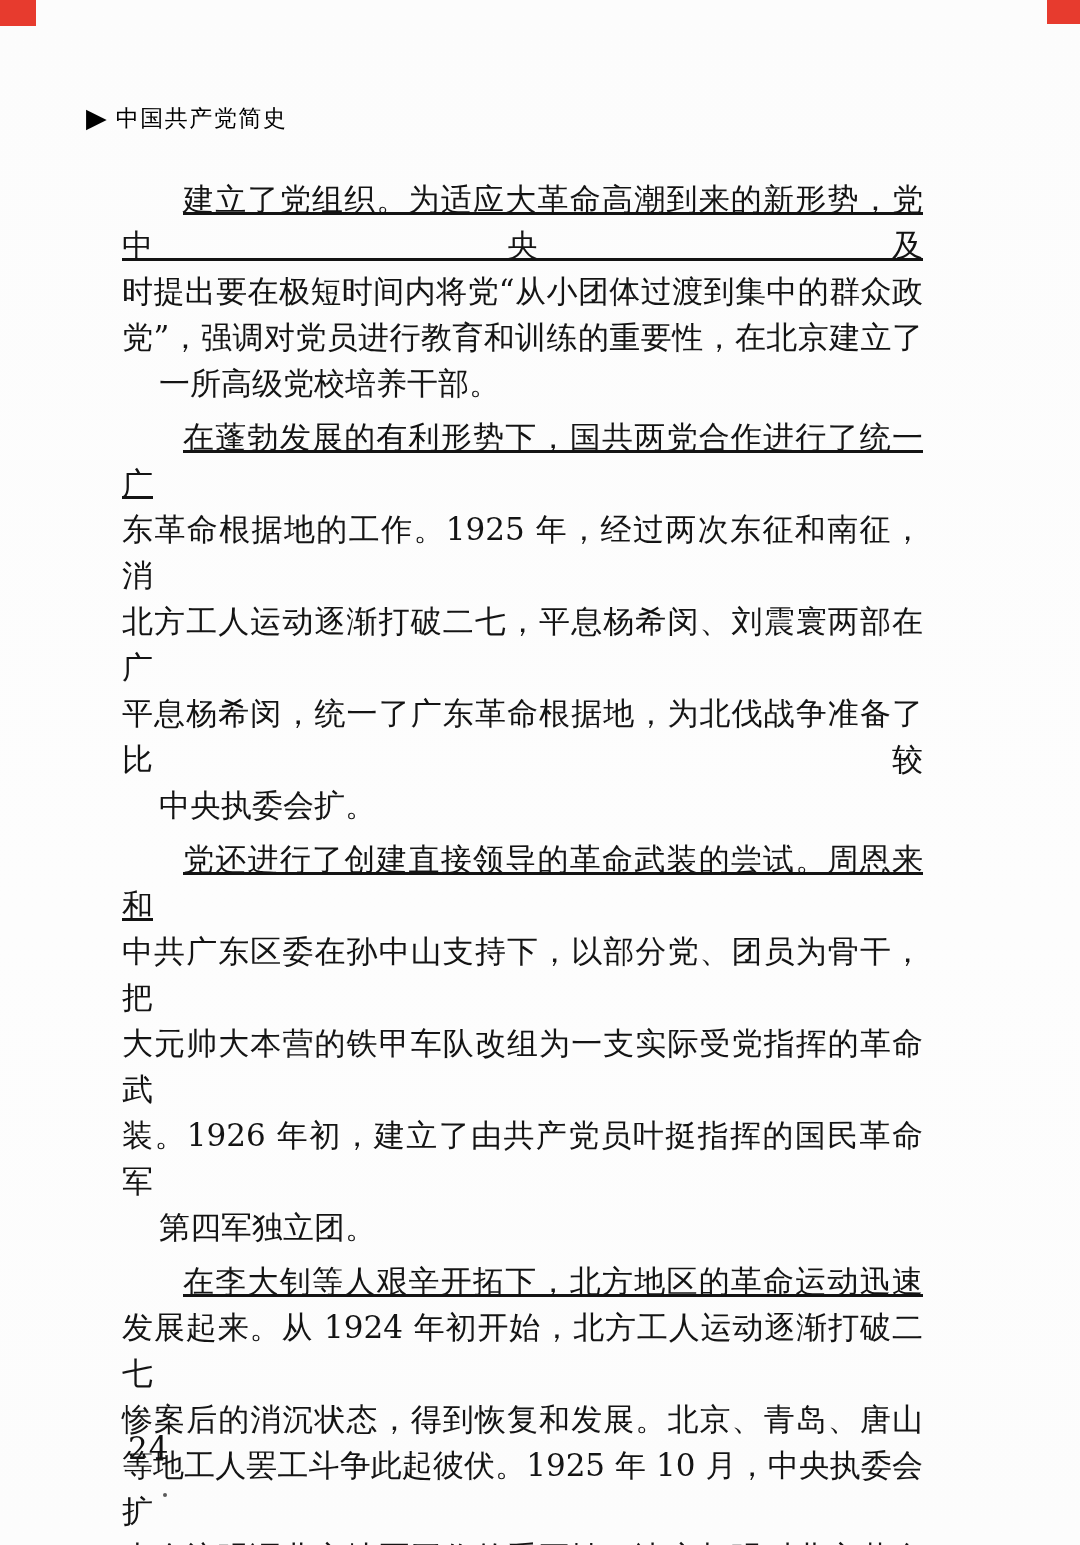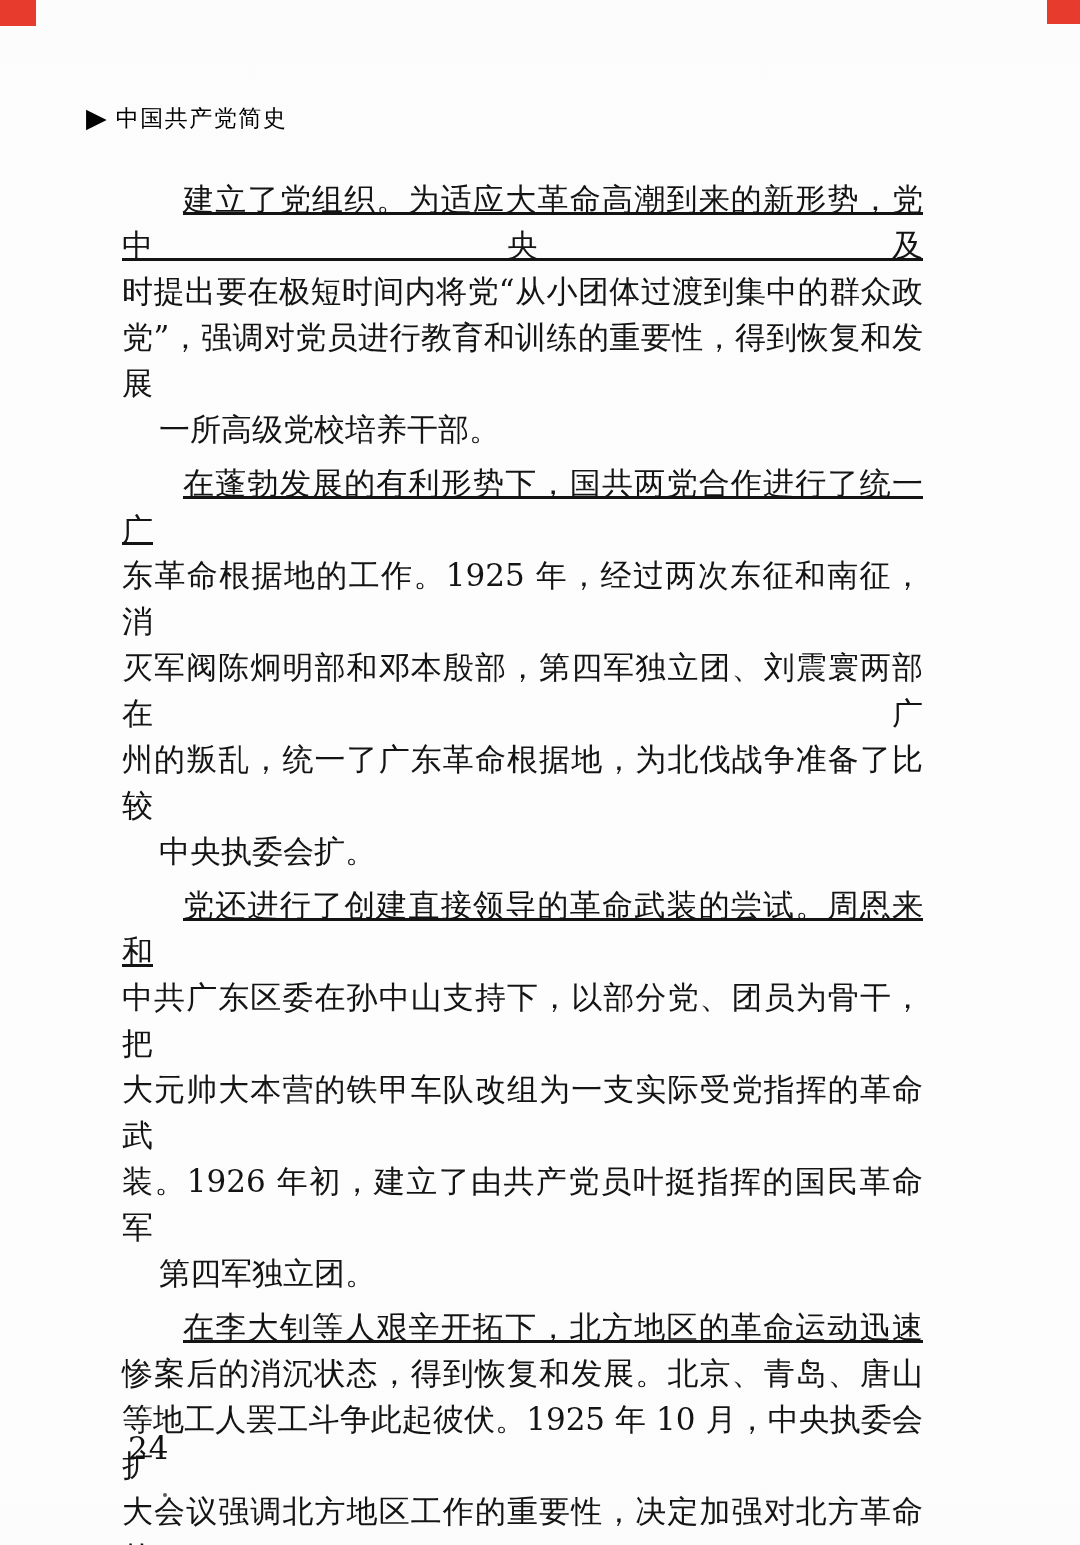--- a/index.html
+++ b/index.html
@@ -87,39 +87,40 @@
 
   <div class="running-header">
     <span class="tri-icon">▶</span>
     <span class="header-title">中国共产党简史</span>
   </div>
 
   <div class="body-text" id="bodyText" style="color: rgb(20, 20, 20);">
       <div class="para">
         <div class="line indent">建立了党组织。为适应大革命高潮到来的新形势，党中央及</div>
         <div class="line">时提出要在极短时间内将党“从小团体过渡到集中的群众政</div>
-        <div class="line">党”，强调对党员进行教育和训练的重要性，得到恢复和发展</div>
+        <div class="line">党”，强调对党员进行教育和训练的重要性，在北京建立了</div>
         <div class="line para-end">一所高级党校培养干部。</div>
       </div>
       <div class="para">
         <div class="line indent">在蓬勃发展的有利形势下，国共两党合作进行了统一广</div>
         <div class="line">东革命根据地的工作。1925 年，经过两次东征和南征，消</div>
-        <div class="line">灭军阀陈炯明部和邓本殷部，第四军独立团、刘震寰两部在广</div>
-        <div class="line">州的叛乱，统一了广东革命根据地，为北伐战争准备了比较</div>
+        <div class="line">北方工人运动逐渐打破二七，平息杨希闵、刘震寰两部在广</div>
+        <div class="line">平息杨希闵，统一了广东革命根据地，为北伐战争准备了比较</div>
         <div class="line para-end">中央执委会扩。</div>
       </div>
       <div class="para">
         <div class="line indent">党还进行了创建直接领导的革命武装的尝试。周恩来和</div>
         <div class="line">中共广东区委在孙中山支持下，以部分党、团员为骨干，把</div>
         <div class="line">大元帅大本营的铁甲车队改组为一支实际受党指挥的革命武</div>
         <div class="line">装。1926 年初，建立了由共产党员叶挺指挥的国民革命军</div>
         <div class="line para-end">第四军独立团。</div>
       </div>
       <div class="para">
         <div class="line indent">在李大钊等人艰辛开拓下，北方地区的革命运动迅速</div>
+        <div class="line">发展起来。从 1924 年初开始，北方工人运动逐渐打破二七</div>
         <div class="line">惨案后的消沉状态，得到恢复和发展。北京、青岛、唐山</div>
         <div class="line">等地工人罢工斗争此起彼伏。1925 年 10 月，中央执委会扩</div>
         <div class="line">大会议强调北方地区工作的重要性，决定加强对北方革命的</div>
       </div>
     </div>
 
   <div class="page-number">24</div>
   <div class="ink-speck"></div>
 </div>
 

